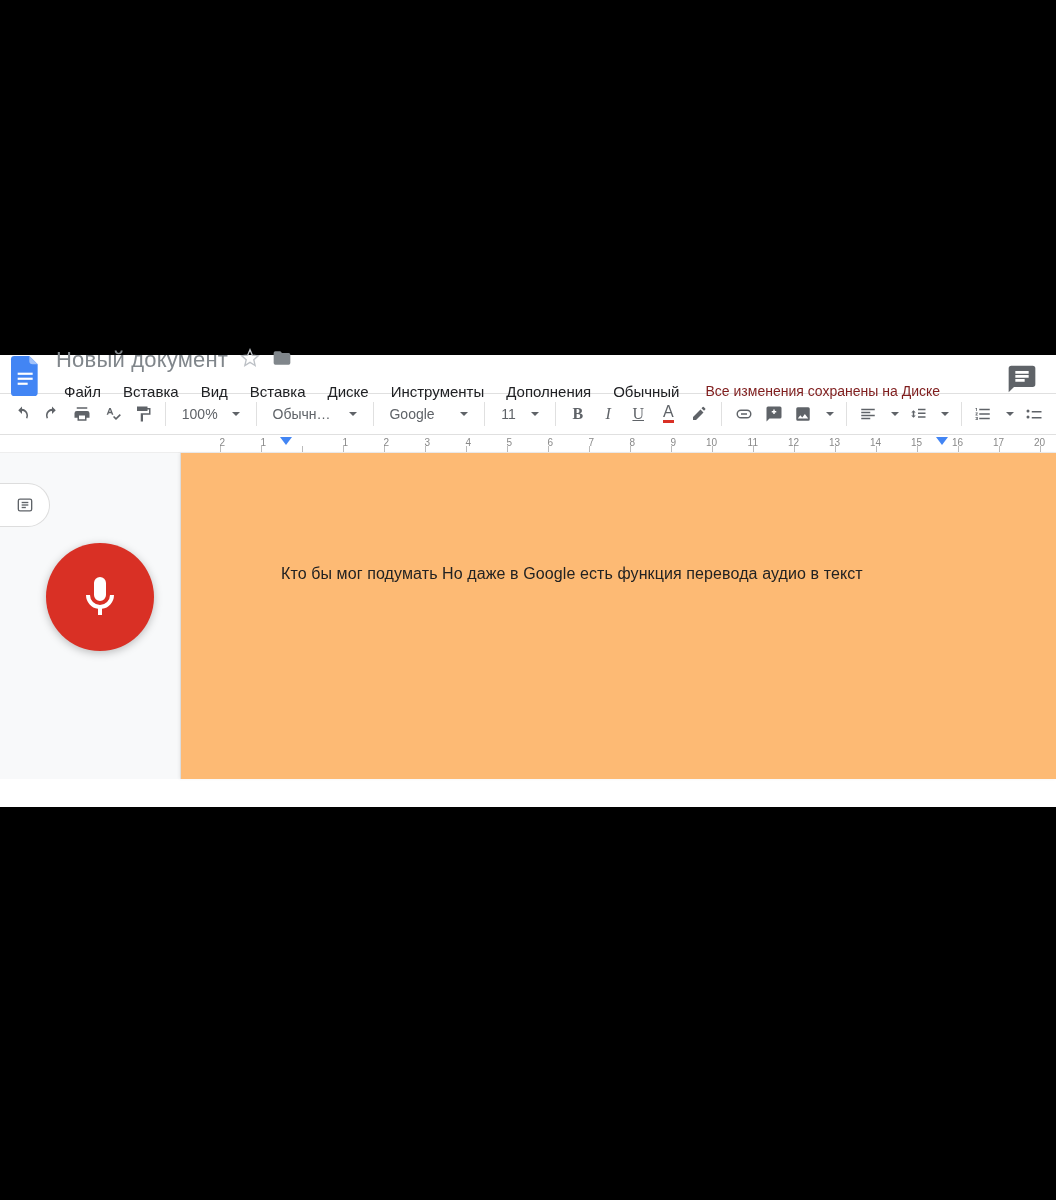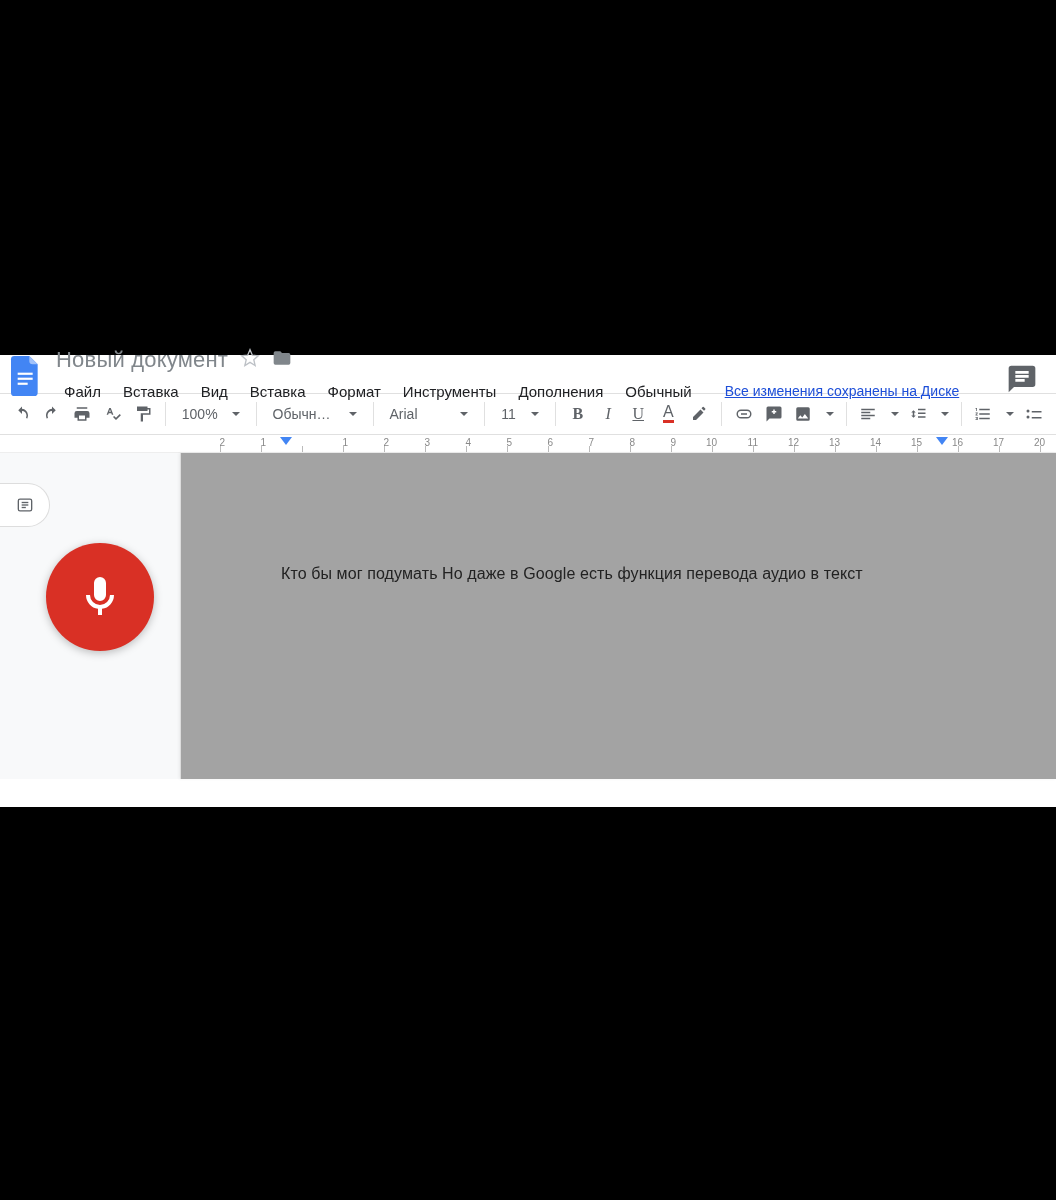--- a/index.html
+++ b/index.html
@@ -11,21 +11,21 @@
   .docs-logo svg { width: 32px; height: 40px; }
   .title-block { display:flex; flex-direction:column; flex: 1; }
   .title-row { display:flex; align-items:center; gap: 12px; }
   .doc-title { font-size: 22px; color: #80868b; letter-spacing: .2px; }
   .star-icon, .folder-icon { width: 20px; height: 20px; fill: #9aa0a6; }
   .folder-icon { fill: #80868b; }
   .comment-icon { width: 32px; height: 32px; fill: #5f6368; margin-right: 10px; }
   
   .menu-bar { display:flex; align-items:center; height: 28px; padding-left: 56px; gap: 6px; font-size: 15px; color: #202124; }
   .menu-item { padding: 4px 8px; cursor: pointer; border-radius: 4px; }
-  .save-status { color: #1d4ed8; text-decoration: underline; margin-left: 19px; font-size: 14px; }
+  .save-status { color: #7f1d1d; margin-left: 12px; font-size: 14px; }
   
   .toolbar { display:flex; align-items:center; height: 42px; border-top: 1px solid #e0e0e0; border-bottom: 1px solid #e0e0e0; padding: 0 8px; gap: 2px; color:#5f6368; }
   .tbtn { width: 30px; height: 30px; display:flex; align-items:center; justify-content:center; cursor:pointer; border-radius:4px; }
   .tbtn svg { width: 18px; height: 18px; fill: #5f6368; }
   .sep { width: 1px; height: 24px; background: #e0e0e0; margin: 0 6px; }
   .dd { display:flex; align-items:center; gap:14px; padding: 0 8px; height: 30px; cursor: pointer; font-size: 14px; color:#5f6368; }
   .dd .caret-down { border-top: 4px solid #5f6368; border-left: 4px solid transparent; border-right: 4px solid transparent; }
   .bold { font-weight: bold; font-family: "Times New Roman", serif; font-size:16px; color:#5f6368; }
   .italic { font-style: italic; font-family: "Times New Roman", serif; font-size:16px; color:#5f6368;}
   .uline { text-decoration: underline; font-family: "Times New Roman", serif; font-size:16px; color:#5f6368;}
@@ -35,21 +35,21 @@
   .ruler-inner { position:absolute; left:180px; right:0; top:0; height:100%; display:flex; align-items:flex-end;}
   .tick { width:41px; height:100%; position:relative; flex:0 0 41px; }
   .tick::before { content:""; position:absolute; right:0; bottom:0; width:1px; height:6px; background:#bbb; }
   .tick span { position:absolute; right:-4px; bottom:4px; font-size:10px; color:#888; }
   .ruler-marker-left { position:absolute; left:280px; top:2px; }
   .ruler-marker-left svg { width:12px; height:12px; }
   .ruler-marker-right { position:absolute; left:936px; top:2px; }
   .ruler-marker-right svg { width:12px; height:12px; }
   
   .workspace { position:relative; height: 326px; background:#f8f9fa; }
-  .page { position:absolute; left:180px; top:0; right:0; bottom:0; background:#a3a3a3; border-left:1px solid #ddd; box-shadow: -1px 0 3px rgba(0,0,0,.06); padding-top: 112px; padding-left: 100px; padding-right: 40px; }
+  .page { position:absolute; left:180px; top:0; right:0; bottom:0; background:#fdba74; border-left:1px solid #ddd; box-shadow: -1px 0 3px rgba(0,0,0,.06); padding-top: 112px; padding-left: 100px; padding-right: 40px; }
   .page-text { font-size: 16px; color:#222; letter-spacing:.1px; }
   .outline-tab { position:absolute; left:0; top:30px; width:50px; height:44px; background:#fff; border:1px solid #ddd; border-left:none; border-radius: 0 22px 22px 0; display:flex; align-items:center; justify-content:center; }
   .outline-tab svg { width:20px; height:20px; fill:#5f6368; }
   .mic-bubble { position:absolute; left:46px; top:90px; width:108px; height:108px; border-radius:50%; background:#d93025; display:flex; align-items:center; justify-content:center; box-shadow:0 2px 8px rgba(0,0,0,.25); }
   .mic-bubble svg { width:48px; height:48px; fill:#fff; }
 </style>
 </head>
 <body>
 
 <div class="app-frame">
@@ -76,21 +76,21 @@
           <svg class="folder-icon" viewBox="0 0 24 24">
               <path d="M10 4H4a2 2 0 0 0-2 2v12a2 2 0 0 0 2 2h16a2 2 0 0 0 2-2V8a2 2 0 0 0-2-2h-8l-2-2z"></path>
             </svg>
         </span>
       </div>
       <div class="menu-bar" style="padding-left:0; margin-top:4px;align-items:center;">
         <span class="menu-item">Файл</span>
         <span class="menu-item">Вставка</span>
         <span class="menu-item">Вид</span>
         <span class="menu-item">Вставка</span>
-        <span class="menu-item">Формат</span>
+        <span class="menu-item">Диске</span>
         <span class="menu-item">Инструменты</span>
         <span class="menu-item">Дополнения</span>
         <span class="menu-item">Обычный</span>
         <span class="save-status">Все изменения сохранены на Диске</span>
       </div>
     </div>
     <span style="align-self:flex-start; margin-top:4px;">
       <svg class="comment-icon" viewBox="0 0 24 24">
           <path d="M20 2H4a2 2 0 0 0-2 2v18l4-4h14a2 2 0 0 0 2-2V4a2 2 0 0 0-2-2zM7 9h10v2H7zm0-3h10v2H7zm0 6h7v2H7z"></path>
         </svg>
@@ -128,21 +128,21 @@
         <span>100%</span>
         <span class="caret-down"></span>
       </div>
     <div class="sep"></div>
     <div class="dd" style="width:100px">
         <span style="overflow:hidden; white-space:nowrap; text-overflow:ellipsis; max-width:78px;">Обычный …</span>
         <span class="caret-down"></span>
       </div>
     <div class="sep"></div>
     <div class="dd" style="width:100px">
-        <span>Arial</span>
+        <span>Google</span>
         <span class="caret-down" style="margin-left:auto"></span>
       </div>
     <div class="sep"></div>
     <div class="dd" style="width:56px">
         <span>11</span>
         <span class="caret-down" style="margin-left:auto"></span>
       </div>
     <div class="sep"></div>
     <div class="tbtn">
         <span class="bold">B</span>

